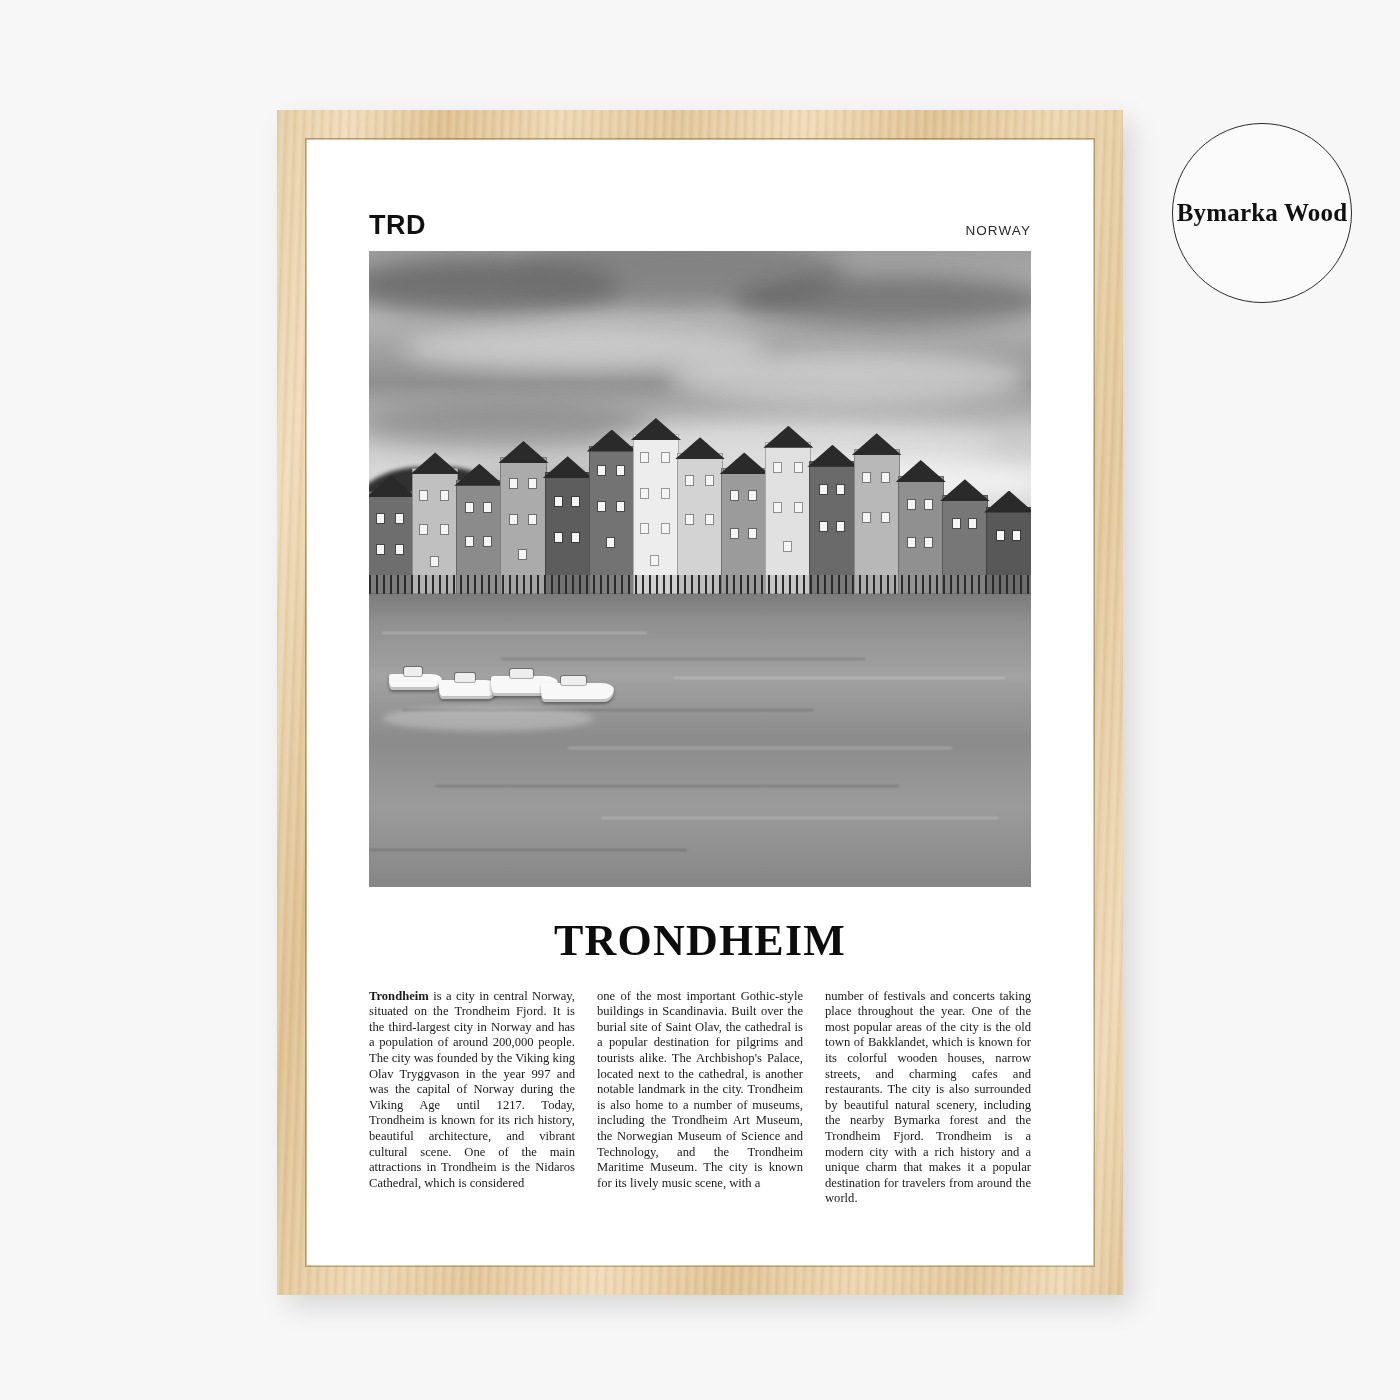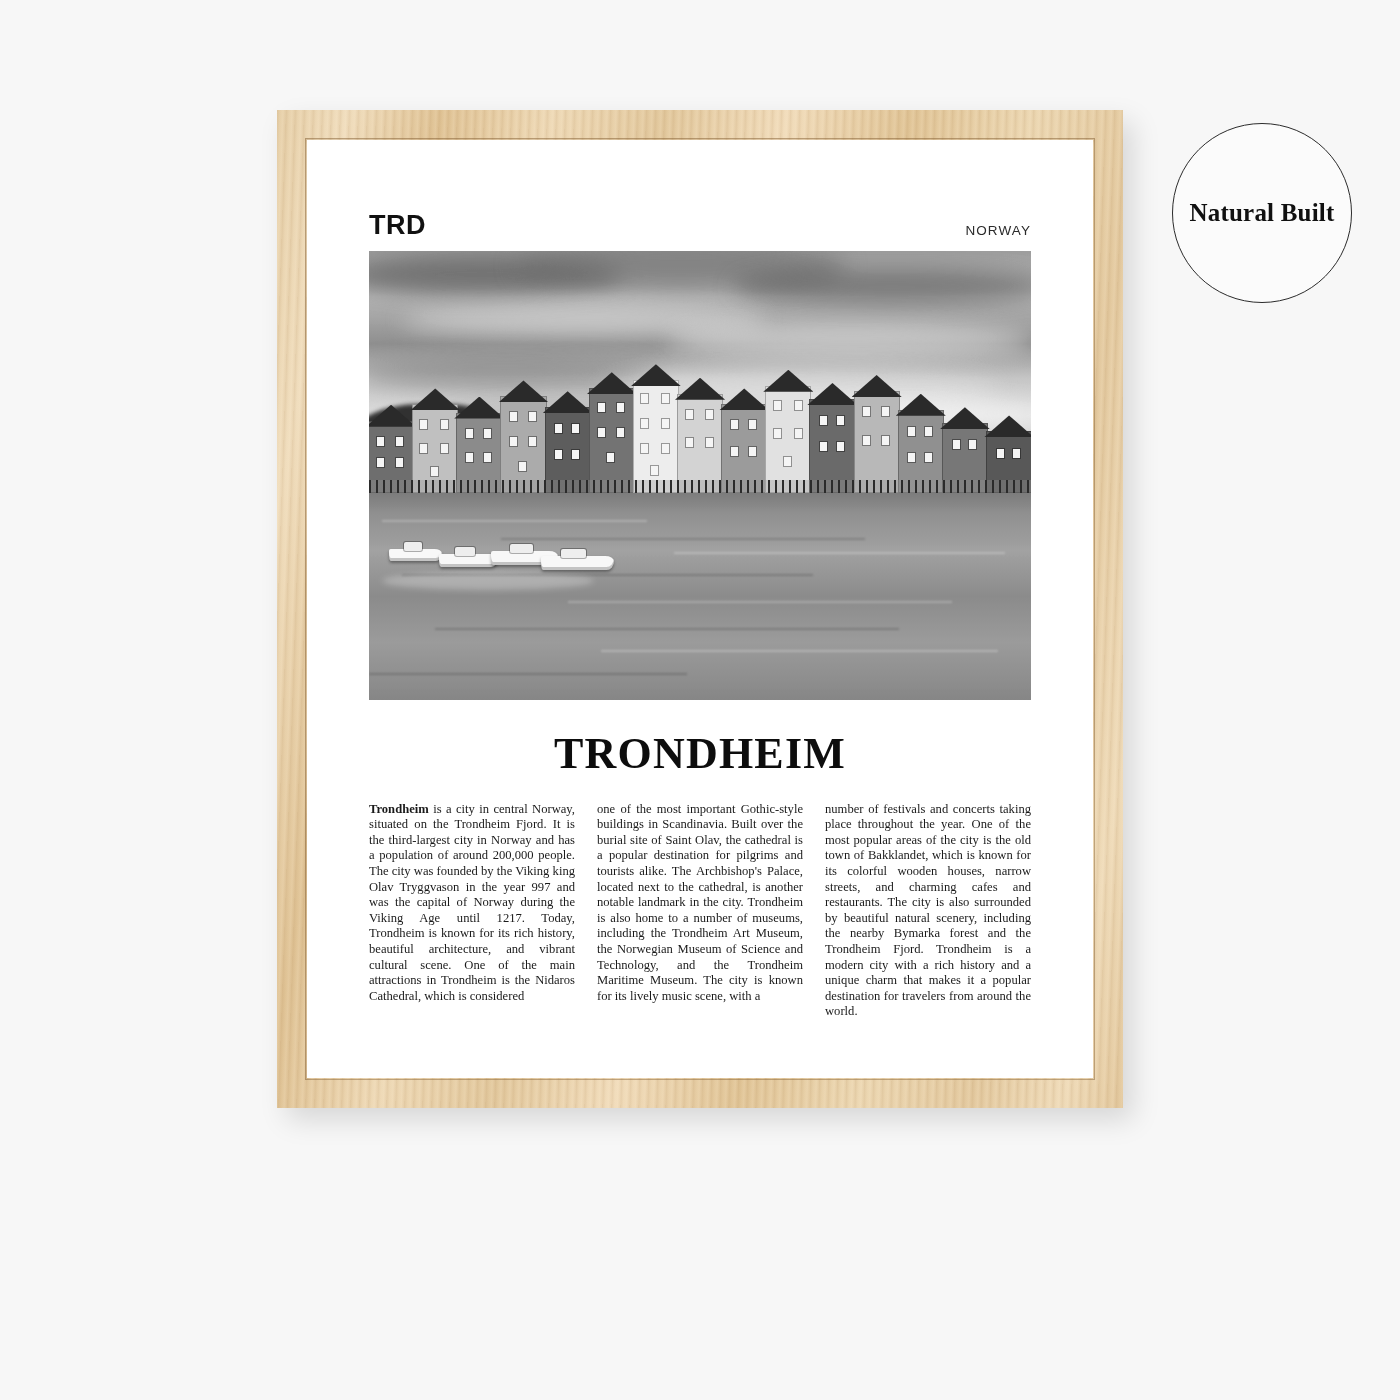--- a/index.html
+++ b/index.html
@@ -37,21 +37,21 @@
     letter-spacing: 0.2px;
     white-space: nowrap;
   }
 
   
   .frame-wrap {
     position: absolute;
     left: 277px;
     top: 110px;
     width: 846px;
-    height: 998px;
+    height: 1185px;
     box-shadow: 10px 12px 26px rgba(0,0,0,0.13);
   }
   .frame {
     position: absolute;
     inset: 0;
     padding: 30px;
     box-sizing: border-box;
     background:
       linear-gradient(100deg,
         #e6cfa8 0%, #f0ddbd 7%, #dfc294 16%, #eed9b6 27%,
@@ -253,21 +253,21 @@
   .columns > p {
     flex: 1 1 0;
     margin: 0;
   }
   .columns b { font-weight: bold; }
 </style>
 </head>
 <body>
 
 <div class="badge">
-  <span class="badge-label">Natural Built</span>
+  <span class="badge-label">Bymarka Wood</span>
 </div>
 
 <div class="frame-wrap">
   <div class="frame">
     <div class="frame-bevel"></div>
   </div>
 
   <div class="mat">
     <div class="poster">
 

